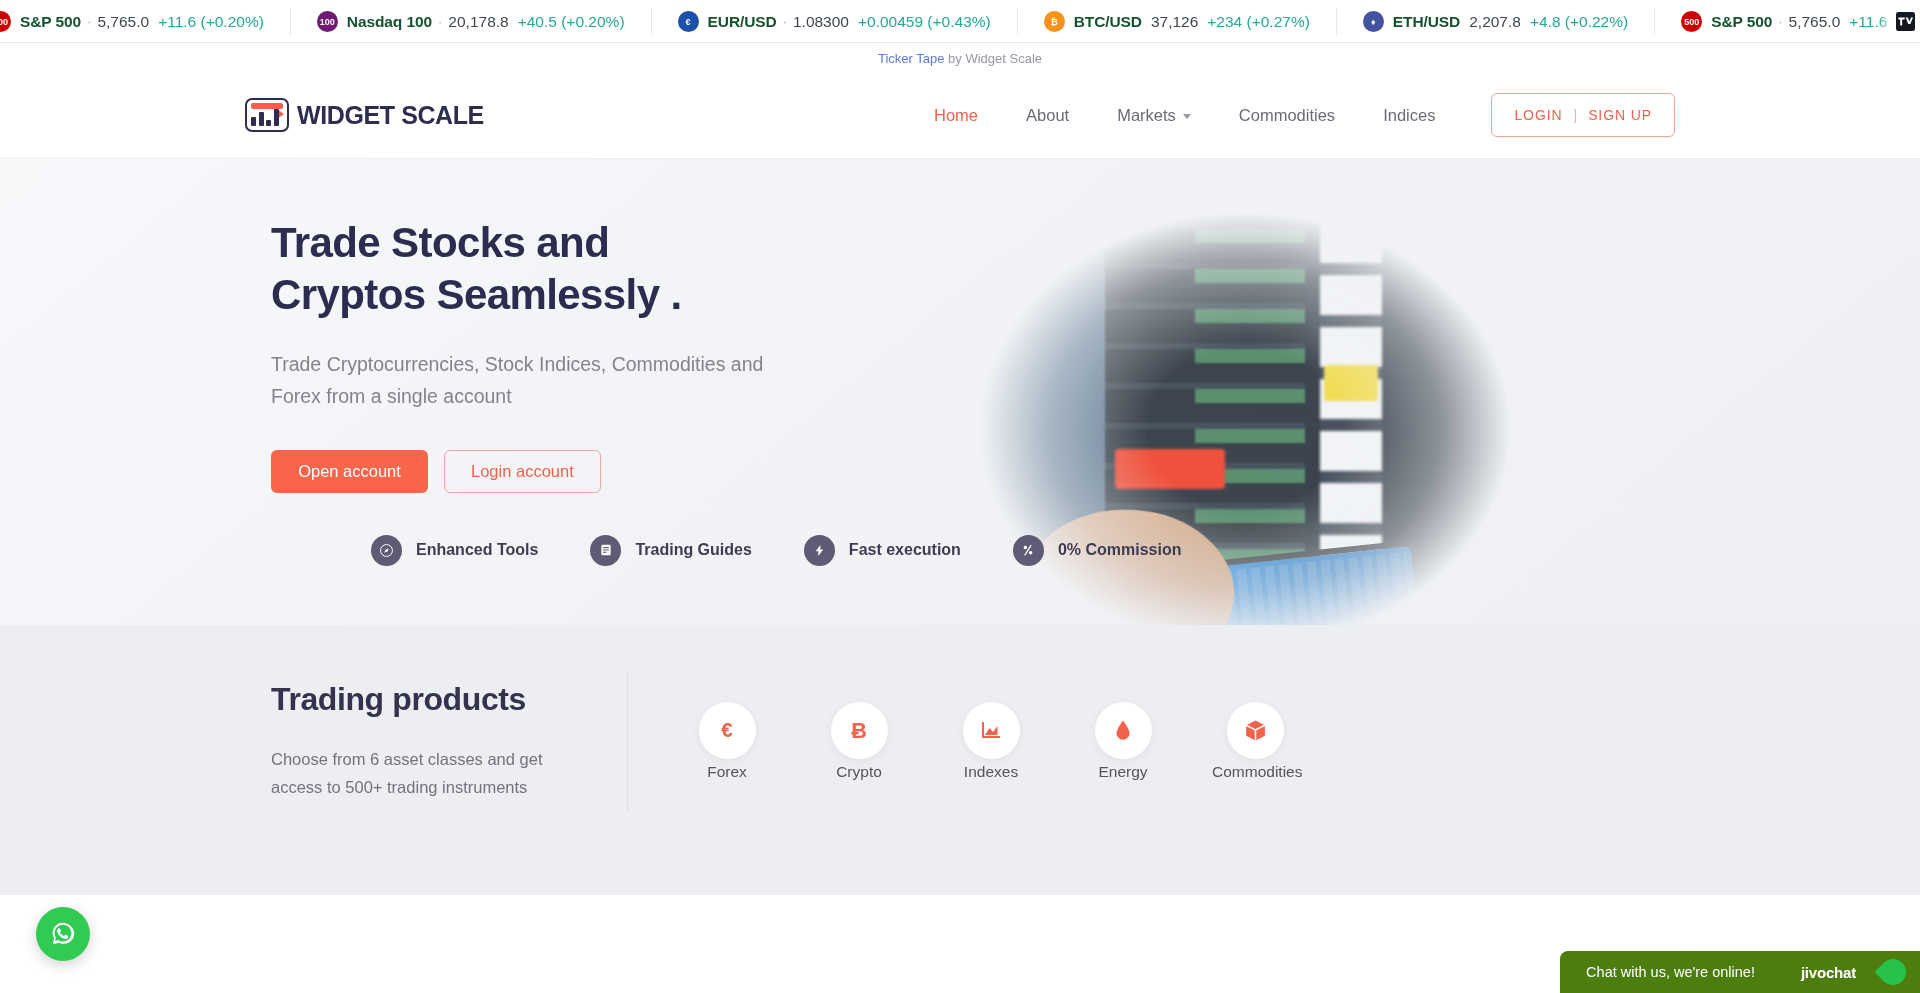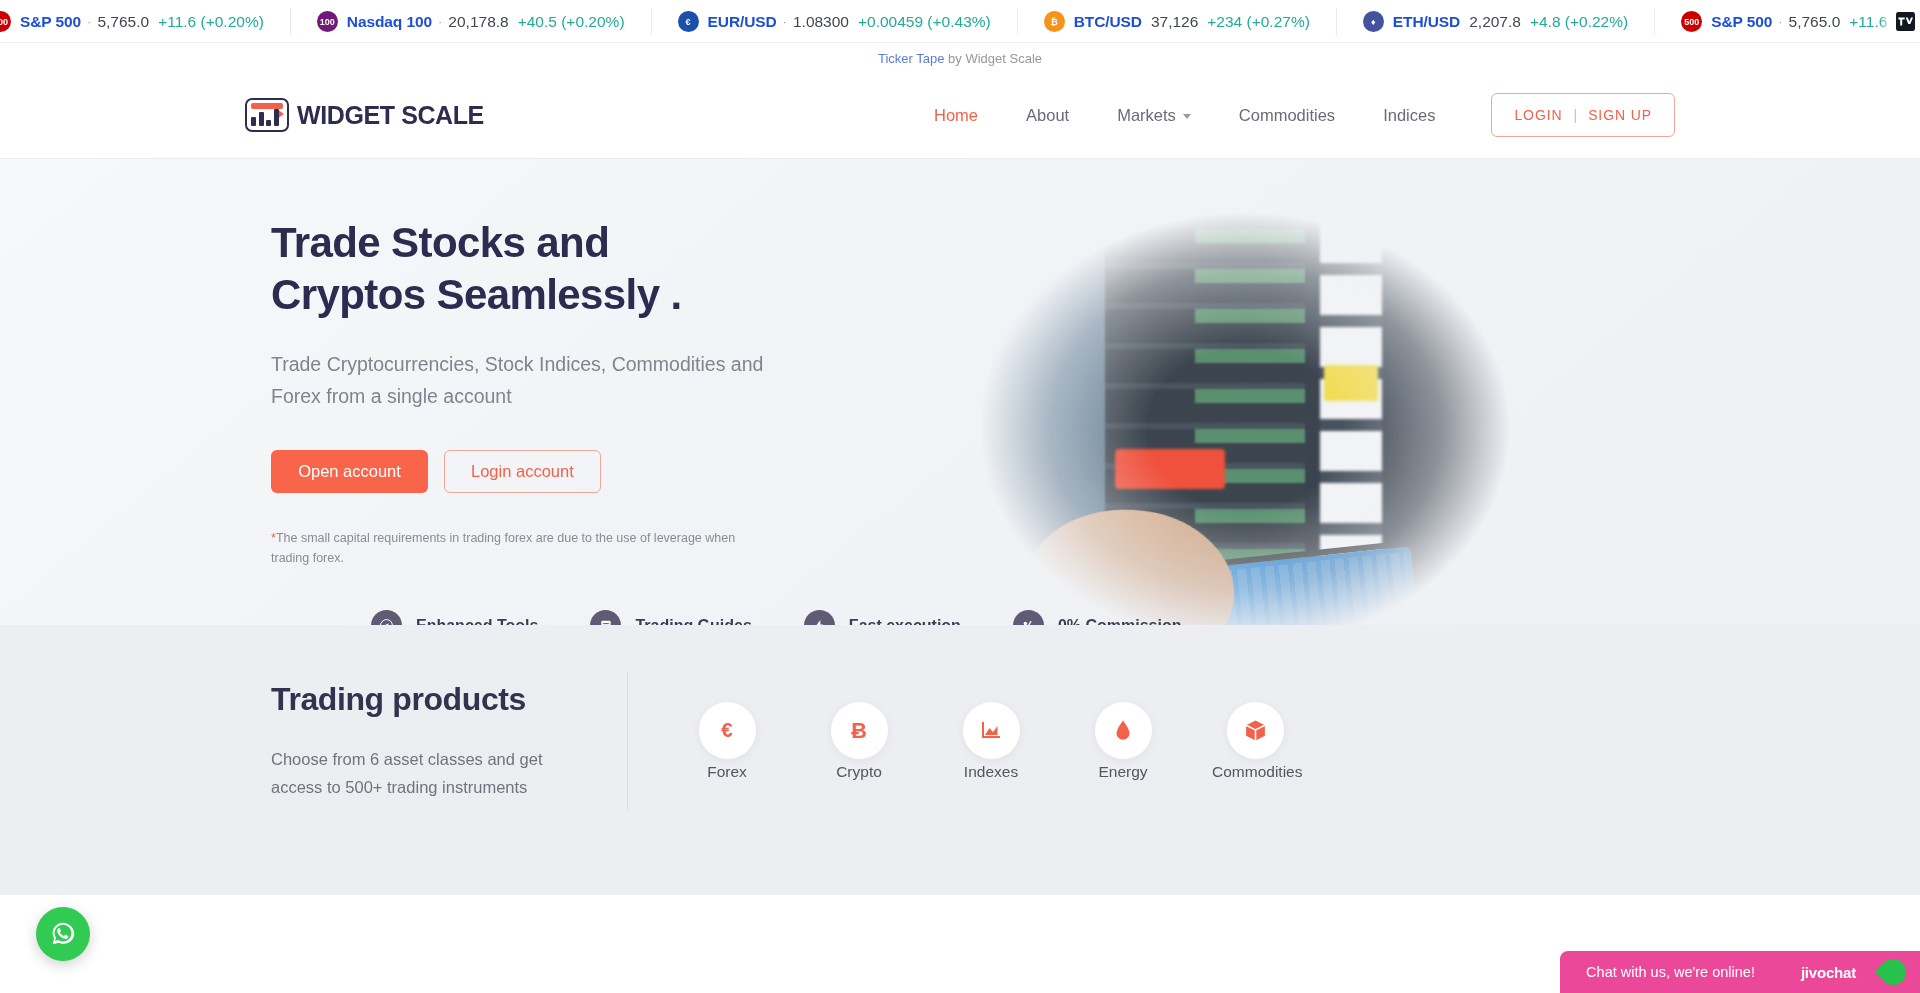--- a/index.html
+++ b/index.html
@@ -39,21 +39,21 @@
   .tk-logo {
     width: 21px; height: 21px;
     border-radius: 50%;
     display: flex; align-items: center; justify-content: center;
     font-size: 9px; font-weight: bold; color: #fff;
     flex: 0 0 auto;
     overflow: hidden;
     position: relative;
   }
   .tk-name {
-    font-size: 15.5px; font-weight: bold; color: #1d4ed8;
+    font-size: 15.5px; font-weight: bold; color: #14532d;
     letter-spacing: -0.1px;
   }
   .tk-dot { color: #9aa3ae; font-size: 13px; margin: 0 -3px; }
   .tk-price { font-size: 15.5px; color: #40474f; }
   .tk-chg { font-size: 15.5px; color: #22ab94; }
 
   .tv-badge {
     position: absolute; right: 0; top: 6px;
     width: 30px; height: 30px;
     background: #fff;
@@ -274,21 +274,21 @@
     position: fixed; left: 36px; bottom: 32px;
     width: 54px; height: 54px; border-radius: 50%;
     background: #31ca52;
     display: flex; align-items: center; justify-content: center;
     box-shadow: 0 4px 14px rgba(0,0,0,0.18);
     cursor: pointer; z-index: 30;
   }
   .chat-bar {
     position: fixed; right: 0; bottom: 0;
     height: 42px;
-    background: #ec4899;
+    background: #4d7c0f;
     border-radius: 8px 0 0 0;
     display: flex; align-items: center; gap: 22px;
     padding: 0 14px 0 26px;
     cursor: pointer; z-index: 30;
   }
   .chat-txt { color: #fff; font-size: 14.5px; }
   .chat-brand { color: #fff; font-size: 15px; font-weight: bold; letter-spacing: -0.2px; margin-left: 24px; }
   .chat-leaf {
     width: 26px; height: 26px; background: #27c24c;
     border-radius: 0 50% 50% 50%;
@@ -427,21 +427,20 @@
       <span>Cryptos Seamlessly .</span>
     </h1>
 
     <p class="hero-sub">Trade Cryptocurrencies, Stock Indices, Commodities and Forex from a single account</p>
 
     <div class="hero-btns">
       <button class="btn btn-primary">Open account</button>
       <button class="btn btn-ghost">Login account</button>
     </div>
 
-    <p class="hero-note"><b>*</b><span>The small capital requirements in trading forex are due to the use of leverage when trading forex.</span></p>
 
     <div class="feature-row" id="feature-row">
         <div class="feature">
           <span class="feature-ico">
             <svg width="15" height="15" viewBox="0 0 24 24">
               <circle cx="12" cy="12" r="9.5" fill="none" stroke="#fff" stroke-width="1.6"></circle>
               <path d="M15.5 8.5 10 11l-1.5 4.5L14 13z" fill="#fff"></path>
             </svg>
           </span>
           <span class="feature-lbl">Enhanced Tools</span>

